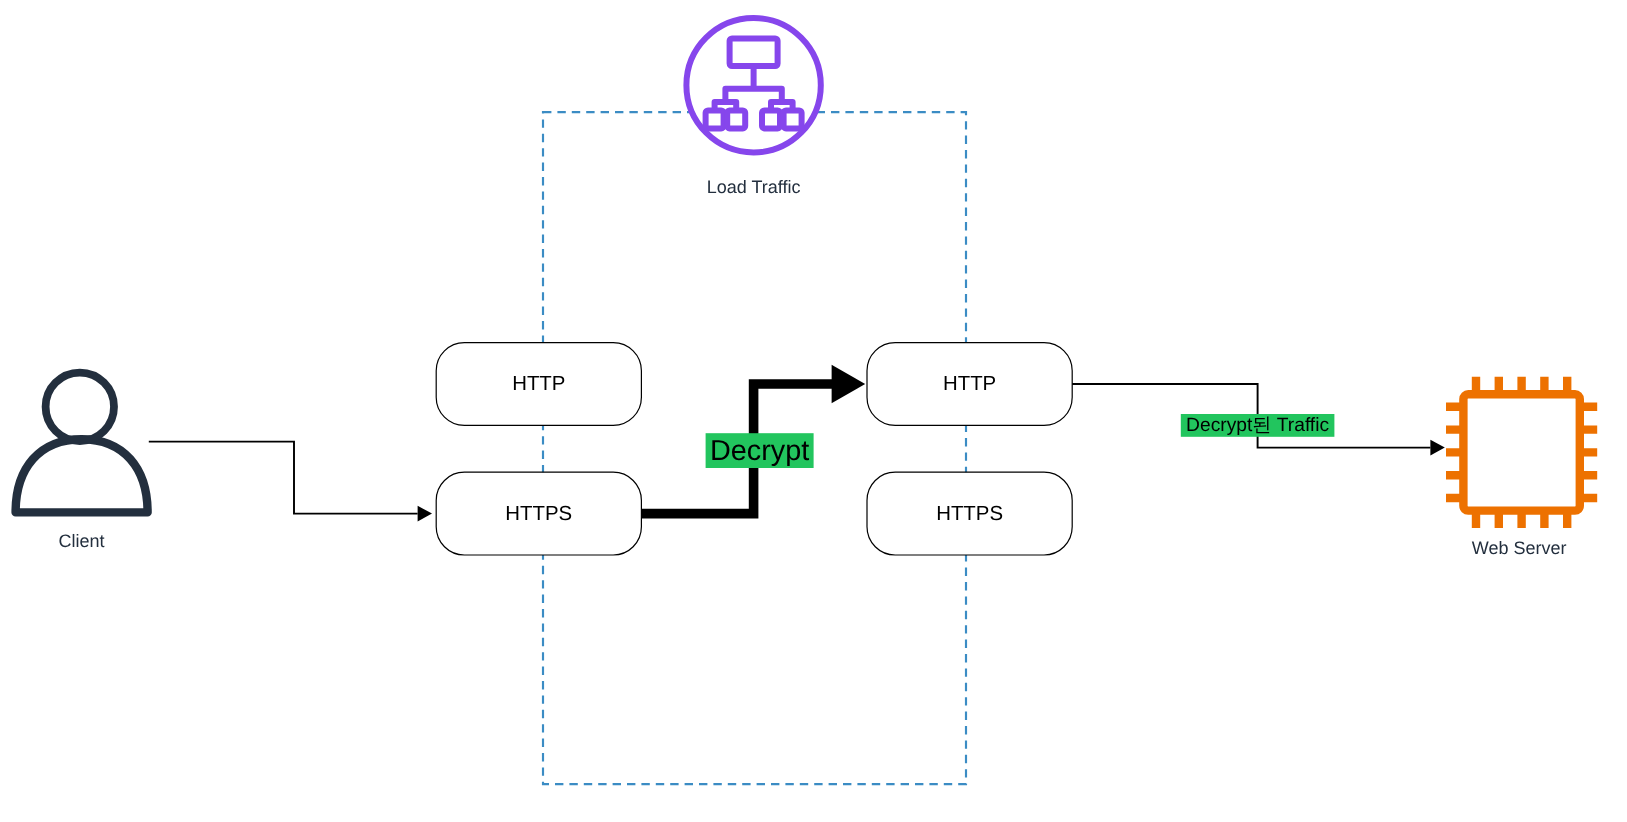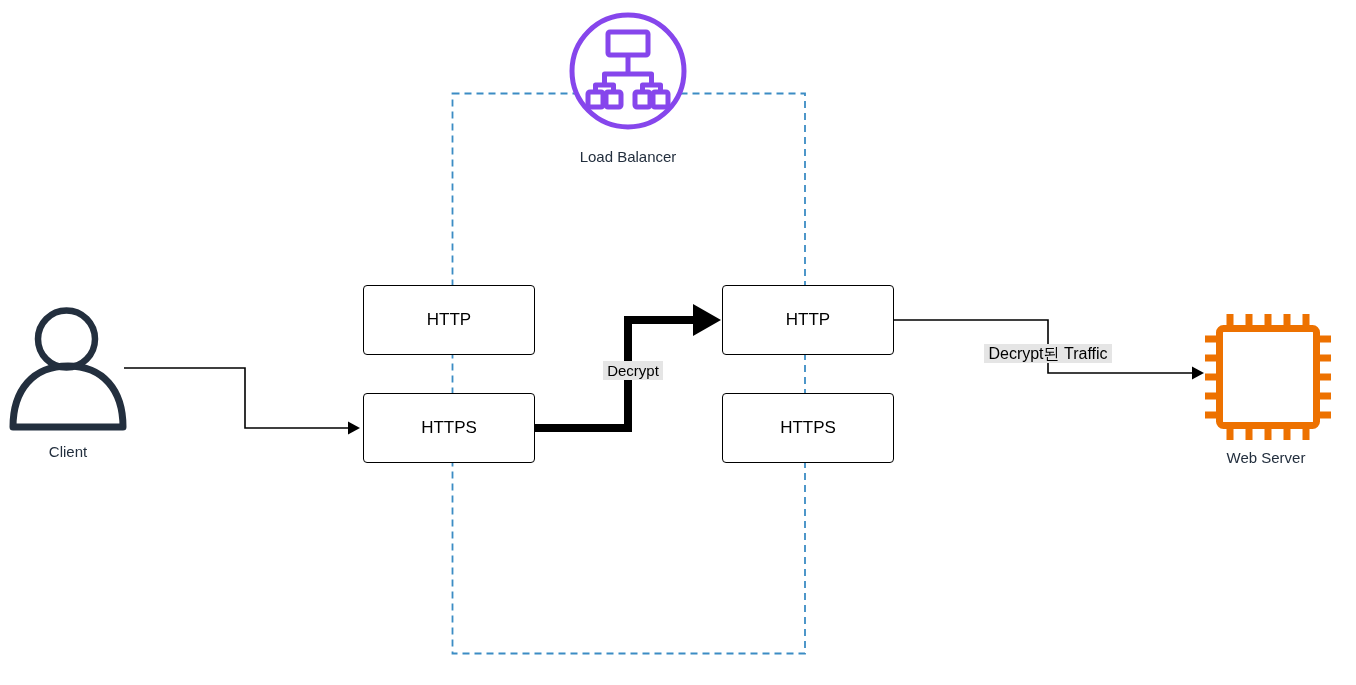--- a/index.html
+++ b/index.html
@@ -20,21 +20,21 @@
     left: 0; top: 0;
     z-index: 1;
   }
   .node-box {
     position: absolute;
     box-sizing: border-box;
     width: 172px;
     height: 70px;
     background: #ffffff;
     border: 1.5px solid #000000;
-    border-radius: 4px;
+    border-radius: 24px;
     display: flex;
     align-items: center;
     justify-content: center;
     font-size: 17px;
     color: #000000;
     z-index: 2;
   }
   .icon-label {
     position: absolute;
     width: 240px;
@@ -45,24 +45,24 @@
   }
   .edge-label {
     position: absolute;
     width: 240px;
     text-align: center;
     font-size: 16px;
     color: #000000;
     z-index: 3;
   }
   .edge-label.big {
-    font-size: 15px;
+    font-size: 24px;
   }
   .edge-label .halo {
-    background: #e5e5e5;
+    background: #22c55e;
     padding: 1px 4px;
   }
 </style>
 </head>
 <body>
 
 <div id="canvas">
 
   <svg id="wires" width="1356" height="685" viewBox="0 0 1356 685" xmlns="http://www.w3.org/2000/svg">
 
@@ -120,21 +120,21 @@
   <div class="node-box" style="left:363px; top:393px;">
     <span>HTTPS</span>
   </div>
   <div class="node-box" style="left:722px; top:285px;">
     <span>HTTP</span>
   </div>
   <div class="node-box" style="left:722px; top:393px;">
     <span>HTTPS</span>
   </div>
 
-  <div class="icon-label" style="left:508px; top:148px;">Load Balancer</div>
+  <div class="icon-label" style="left:508px; top:148px;">Load Traffic</div>
   <div class="icon-label" style="left:-52px; top:443px;">Client</div>
   <div class="icon-label" style="left:1146px; top:449px;">Web Server</div>
 
 
   <div class="edge-label big" style="left:513px; top:362px;">
     <span class="halo">Decrypt</span>
   </div>
 
   <div class="edge-label" style="left:928px; top:344px;">
     <span class="halo">Decrypt된 Traffic</span>

